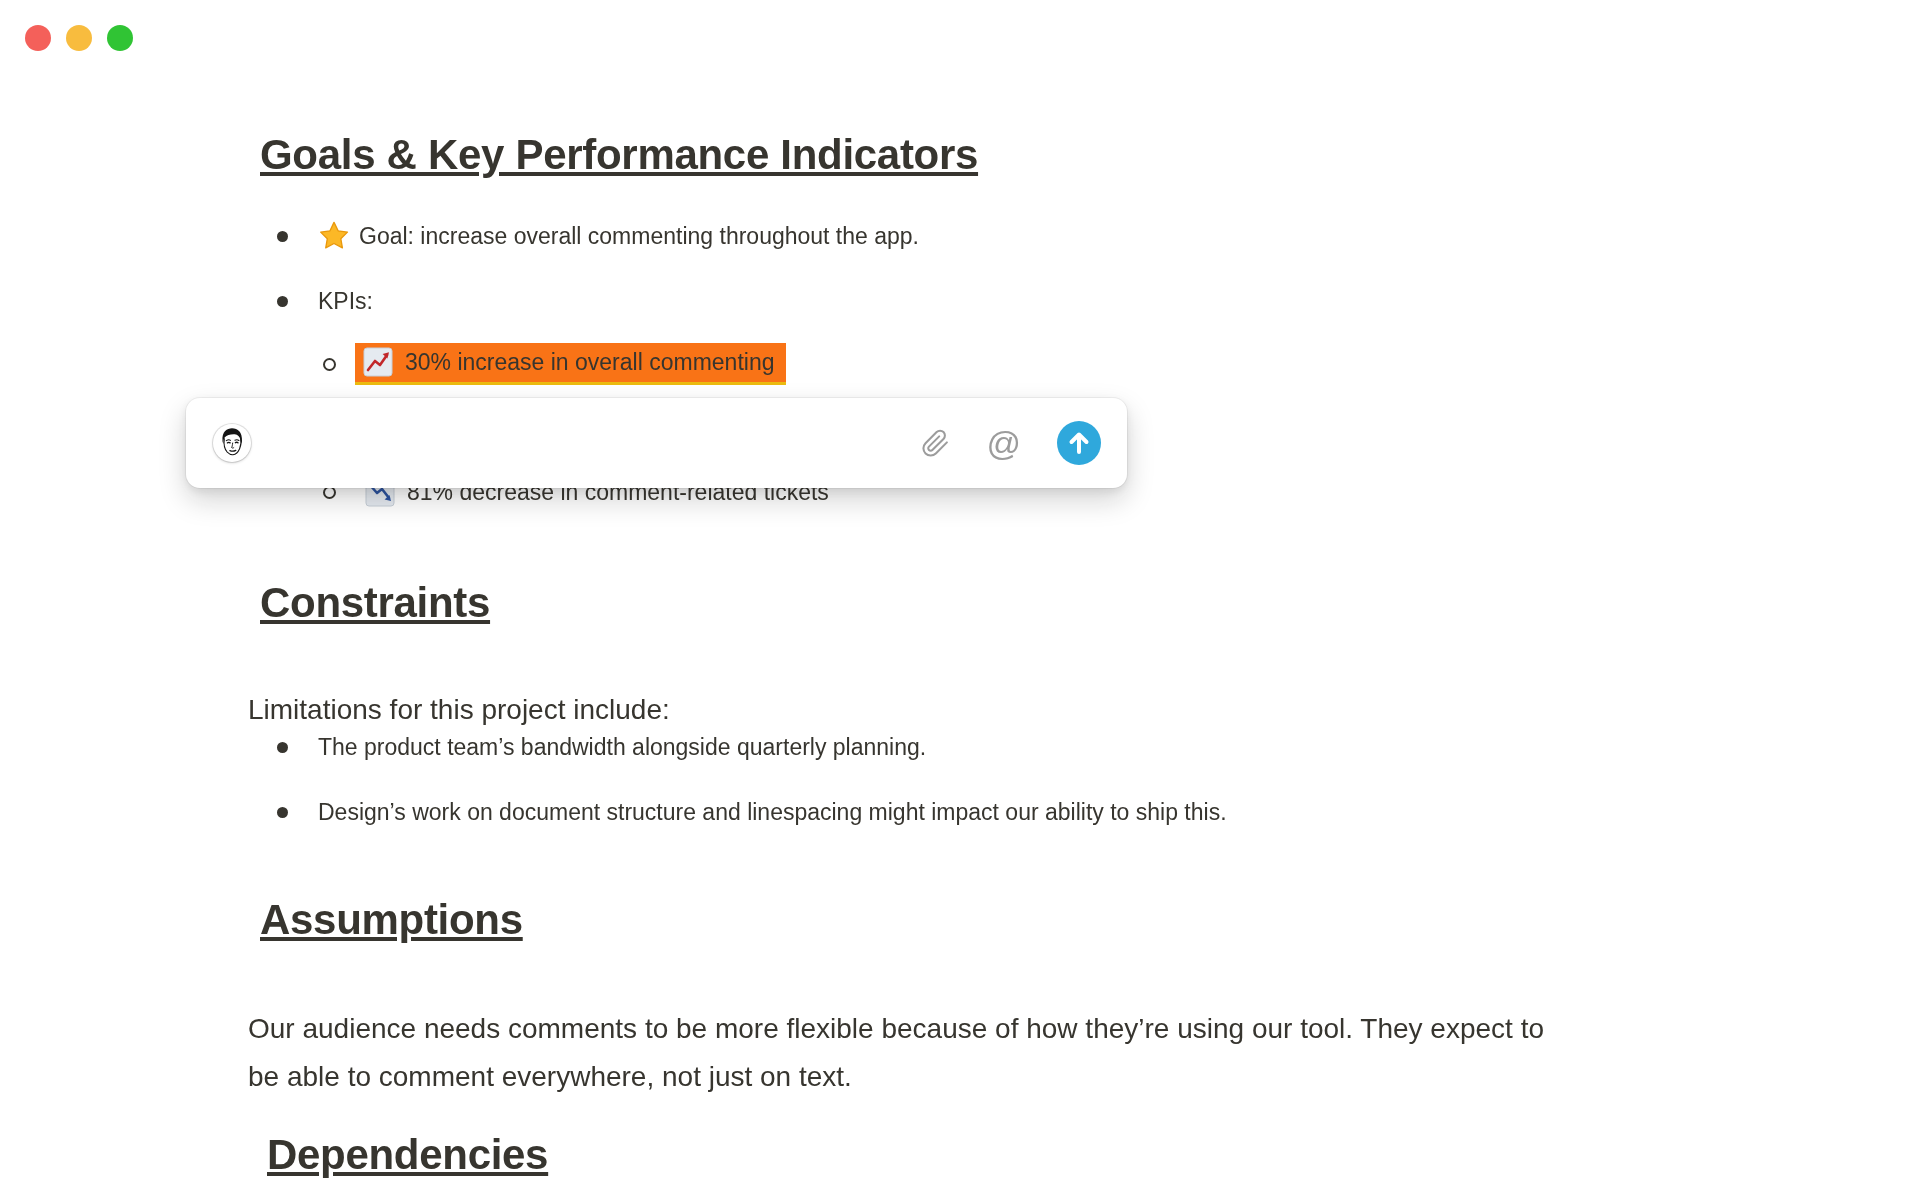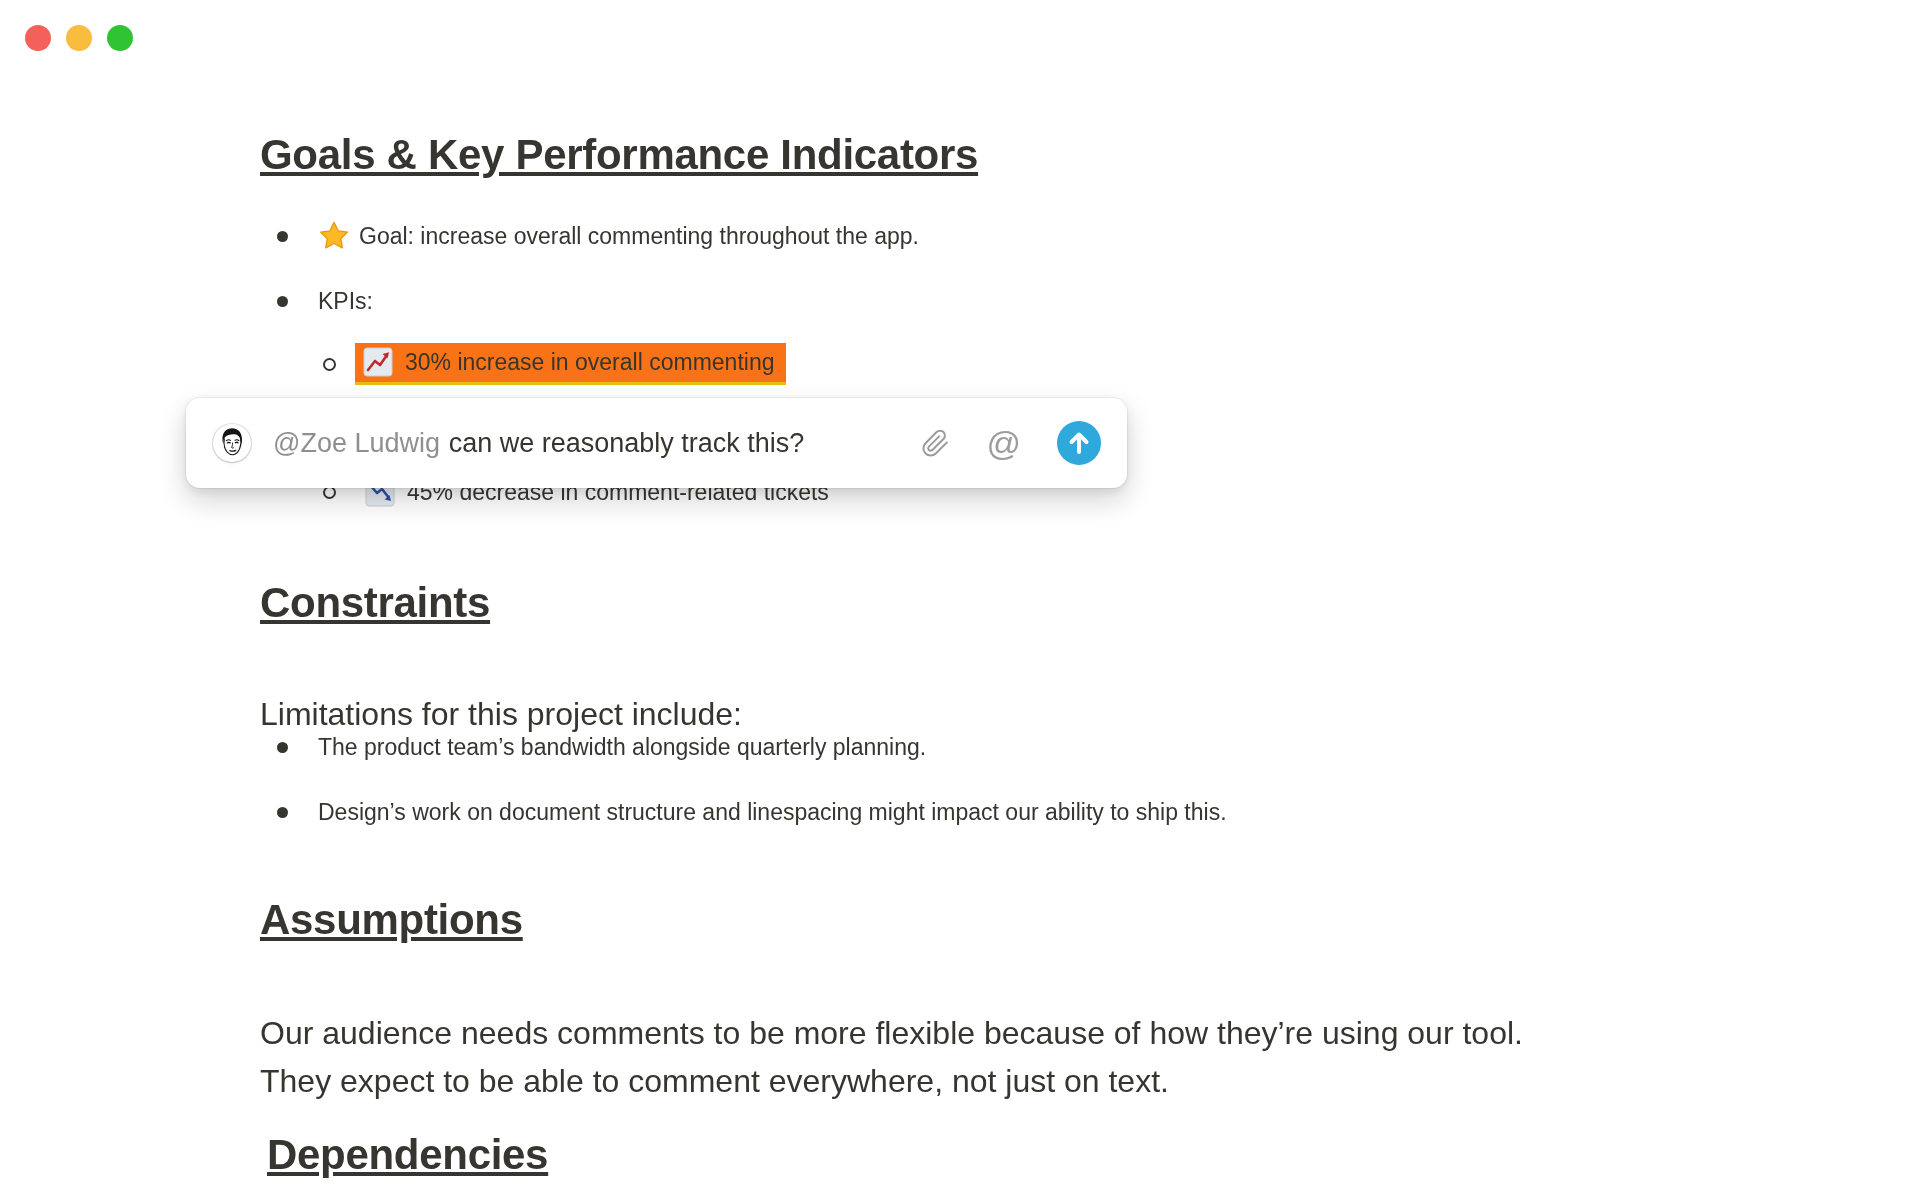--- a/index.html
+++ b/index.html
@@ -13,21 +13,21 @@
   .tl.yellow{background:#F8BC3E;}
   .tl.green{background:#30C434;}
 
   
   .h{position:absolute;left:260px;margin:0;font-size:42px;line-height:50px;font-weight:700;
      letter-spacing:-0.3px;white-space:nowrap;text-decoration:underline;}
   .h.goals{top:130px;}
   .h.constraints{top:578px;}
   .h.assumptions{top:895px;}
   .h.dependencies{top:1130px;margin-left:7px;}
-  .para{position:absolute;left:260px;font-size:32px;line-height:40px;}
+  .para{position:absolute;left:248px;font-size:28px;line-height:40px;}
   .para.limitations{top:662px;white-space:nowrap;}
   .para.assumptions-text{top:977px;width:1310px;line-height:48px;}
 
   
   .row{position:absolute;left:260px;height:40px;display:flex;align-items:center;
        font-size:23px;white-space:nowrap;}
   .row.r-goal{top:216px;}
   .row.r-kpis{top:281px;justify-content:space-between;}
   .row.r-kpi1{top:344px;}
   .row.r-kpi2{top:472px;z-index:1;}
@@ -118,42 +118,39 @@
     <span class="marker">
         <i class="circle"></i>
       </span>
     <span class="emoji-icon">
       <svg width="30" height="30" viewBox="0 0 30 30">
         <rect x="1" y="1" width="28" height="28" rx="3" fill="#E5EAF0" stroke="#C7CFD8" stroke-width="1"></rect>
         <polyline points="5,8 12,16 17,12 24,21" fill="none" stroke="#2C53A0" stroke-width="2.6" stroke-linecap="round" stroke-linejoin="round"></polyline>
         <polygon points="26,24 19.6,22.6 24.4,18" fill="#2C53A0"></polygon>
       </svg>
     </span>
-    <span>45% decrease in comment-related tickets</span>
+    <span>81% decrease in comment-related tickets</span>
   </div>
 
   <div class="comment-popup">
     <span class="avatar">
       <svg width="38" height="38" viewBox="0 0 40 40">
         <circle cx="20" cy="20" r="19.5" fill="#ffffff"></circle>
         <path d="M10 18 C9 8 15 4.5 20 4.5 C26 4.5 31 8.5 30.5 18 C30.5 19 30 20.2 29.4 20.8
                  C29.5 15 27 11.5 24 11 C20 10.3 14.5 11.5 12.5 14 C11.4 15.3 10.9 17.5 11.1 20.8
                  C10.5 20.2 10.1 19 10 18 Z" fill="#151515"></path>
         <path d="M12 15 C11 22 12.5 27 15 29.5 C17 31.4 19.5 32.5 21 32.3 C23.5 32 26.5 29.5 28 26
                  C29.3 23 29.8 18 29 14.5" fill="none" stroke="#151515" stroke-width="1.1"></path>
         <path d="M14 17.5 C15.5 16.6 17.5 16.6 18.5 17.2 M23 17 C24.5 16.4 26.3 16.6 27.3 17.4" stroke="#151515" stroke-width="1.1" fill="none" stroke-linecap="round"></path>
         <path d="M15.2 19.8 C16 19.3 17.3 19.3 18 19.8 M23.6 19.7 C24.4 19.2 25.7 19.3 26.3 19.8" stroke="#151515" stroke-width="1.5" fill="none" stroke-linecap="round"></path>
         <path d="M20.7 20 C20.4 22.5 20.2 23.8 19.6 24.8 C20.3 25.5 21.3 25.4 21.9 24.9" stroke="#151515" stroke-width="1" fill="none" stroke-linecap="round"></path>
         <path d="M17.8 28 C19.5 28.8 22.3 28.7 24 27.8" stroke="#151515" stroke-width="1.3" fill="none" stroke-linecap="round"></path>
       </svg>
     </span>
 
-    <div class="comment-text">
-      <span class="mention">@Zoe Ludwig</span><span class="msg">can we reasonably track this?</span>
-    </div>
 
     <div class="popup-actions">
       <button class="icon-btn">
         <svg width="29" height="29" viewBox="0 0 24 24" fill="none" stroke="#9C9C9C" stroke-width="1.7" stroke-linecap="round" stroke-linejoin="round">
           <path d="M21.44 11.05l-9.19 9.19a6 6 0 1 1-8.49-8.49l9.19-9.19a4 4 0 1 1 5.66 5.66l-9.2 9.19a2 2 0 1 1-2.83-2.83l8.49-8.48"></path>
         </svg>
       </button>
       <button class="icon-btn">
         <span class="at-glyph">@</span>
       </button>

